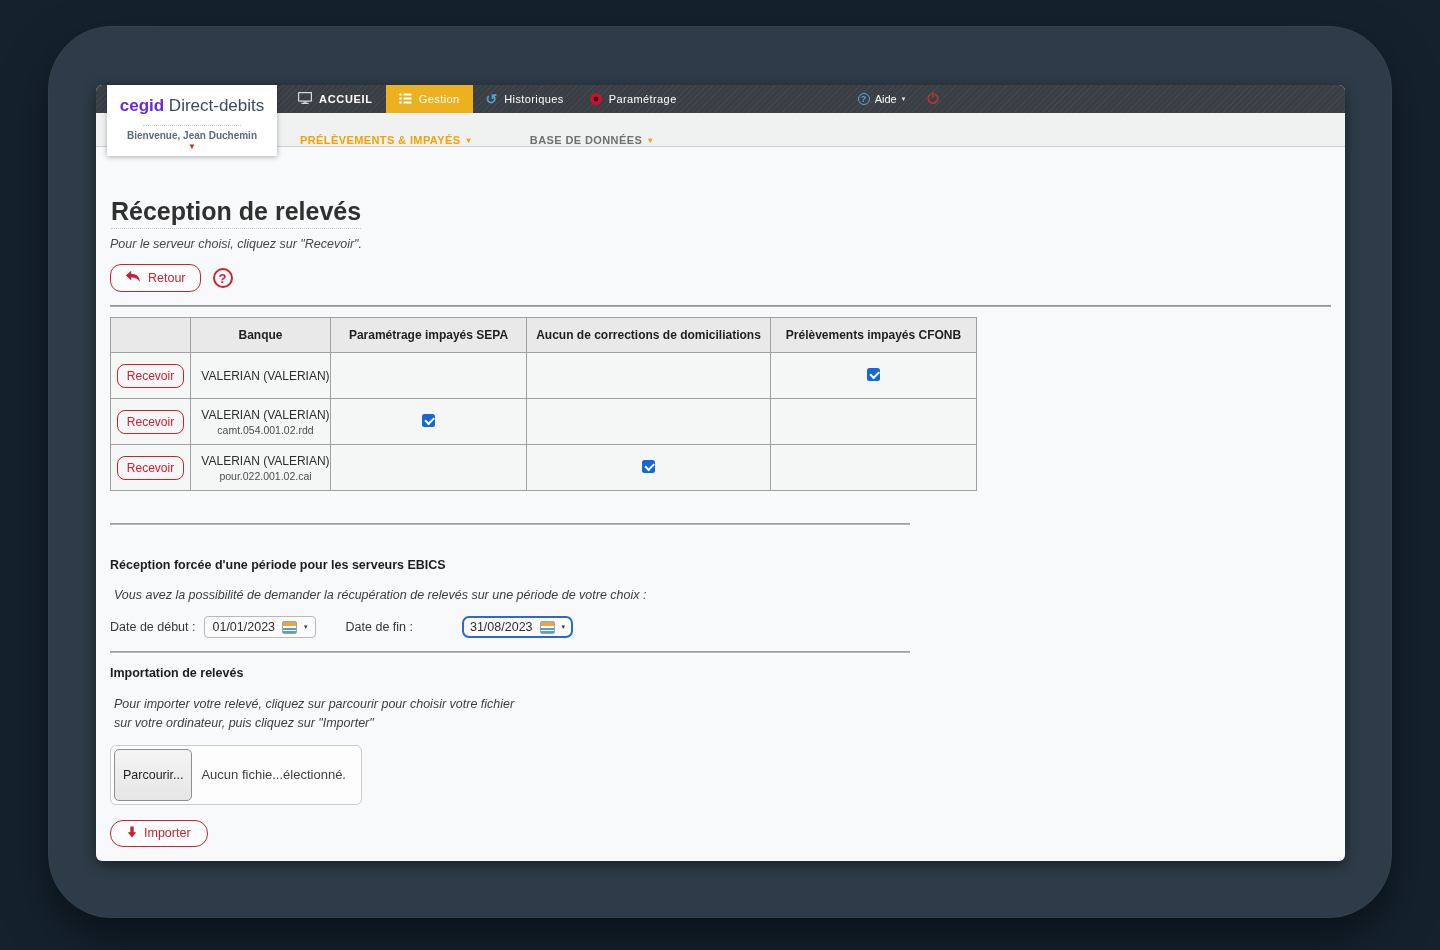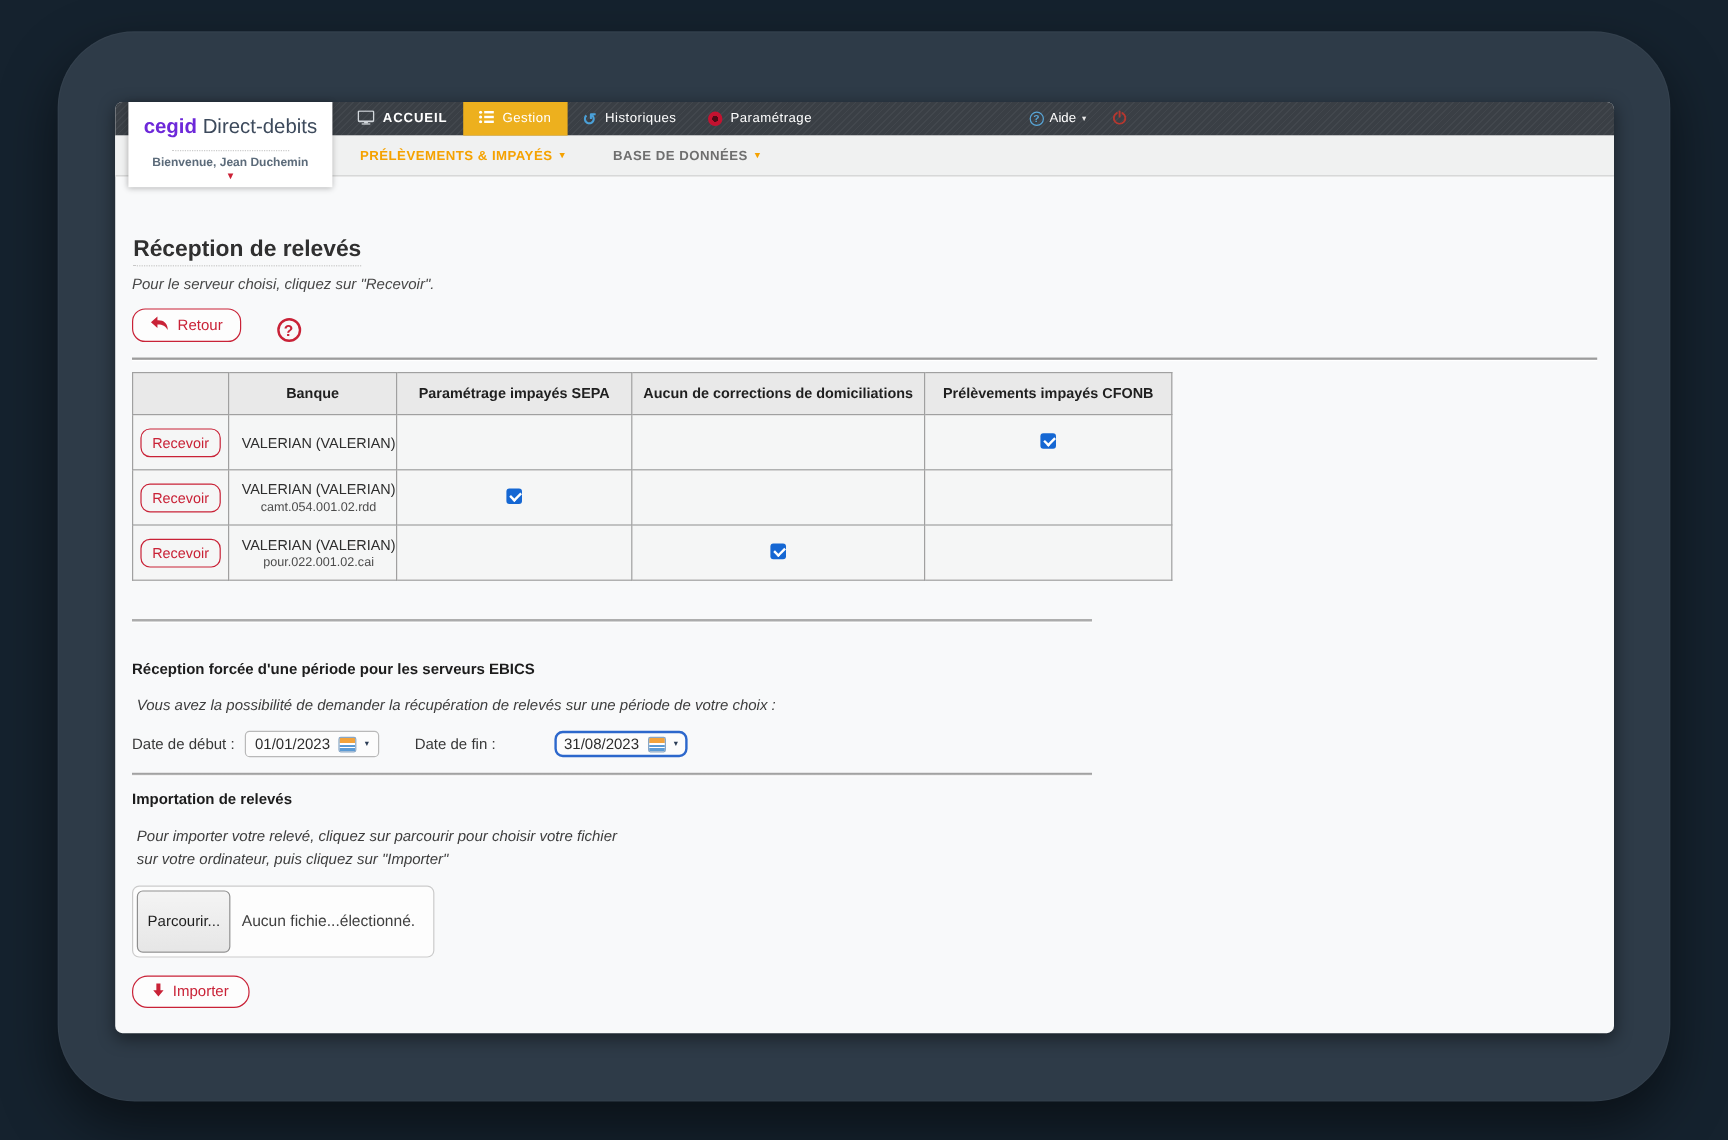--- a/index.html
+++ b/index.html
@@ -50,35 +50,35 @@
   .logo-line { margin-top:11px; font-size:17px; }
   .logo-line .cegid { color:#6d28d9; font-weight:bold; }
   .logo-line .product { color:#3d4a5c; }
   .logo-sep { width:98px; margin:9px auto 4px auto; border-top:1px dotted #ccc; }
   .welcome { font-size:10px; font-weight:bold; color:#5c6b7a; }
   .logo-caret { color:#cc2136; font-size:8px; margin-top:2px; line-height:8px; }
 
   
   .subnav {
     height:34px; background:#f0f1f1; border-bottom:1px solid #d2d2d2;
-    display:flex; align-items:center; gap:40px; padding-left:204px;
+    display:flex; align-items:flex-end; gap:59px; padding-left:204px;
     font-size:11px; font-weight:bold; letter-spacing:.4px;
   }
   .subnav-item { display:flex; align-items:center; gap:6px; cursor:pointer; }
   .subnav-item.primary { color:#f5a201; }
   .subnav-item.secondary { color:#6f6f6f; }
   .caret-orange { color:#f5a201; font-size:8px; }
 
   
   .content { padding:0 14px; position:relative; }
-  .page-title { margin:50px 0 0 1px; font-size:19px; font-weight:bold; color:#303030;
+  .page-title { margin:50px 0 0 1px; font-size:25px; font-weight:bold; color:#303030;
     width:fit-content; border-bottom:1px dotted #c7c7c7; padding-bottom:2px; }
   .page-subtitle { margin-top:8px; font-size:12.5px; font-style:italic; color:#474747; }
 
-  .actions-row { margin-top:13px; display:flex; align-items:flex-end; gap:30px; }
+  .actions-row { margin-top:13px; display:flex; align-items:center; gap:12px; }
   .btn-outline {
     display:inline-flex; align-items:center; gap:7px; background:#fdfdfd;
     border:1.5px solid #c92237; border-radius:11px; color:#c92237;
     font-size:12.5px; padding:5px 14px; cursor:pointer; font-family:inherit;
   }
   .help-circle {
     width:20px; height:20px; border:2px solid #c92237; border-radius:50%;
     color:#c92237; font-weight:bold; font-size:13px; display:flex; align-items:center; justify-content:center;
     cursor:pointer; background:transparent;
   }

